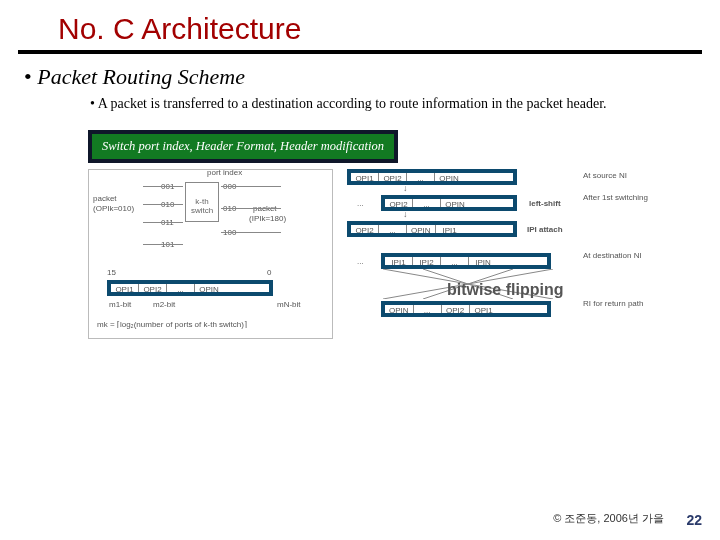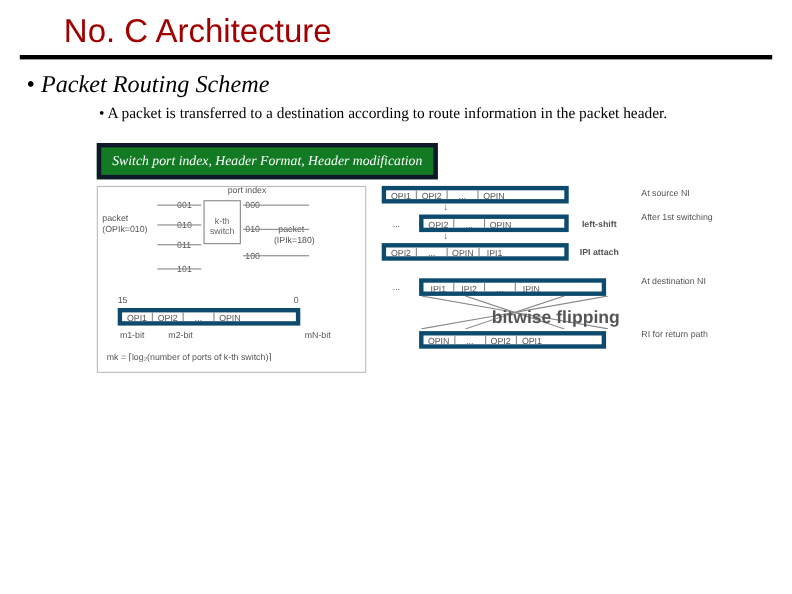--- a/index.html
+++ b/index.html
@@ -133,13 +133,17 @@
           <div>...</div>
           <div>OPI2</div>
           <div>OPI1</div>
         </div>
         <span class="lbl" style="left:240px; top:130px;">RI for return path</span>
       </div>
 
     </div>
   </div>
 
+  <div class="footer-wrap">
+    <span class="footer" style="right:56px;">© 조준동, 2006년 가을</span>
+    <span class="pagenum" style="right:18px;">22</span>
+  </div>
 </div>
 
 </body></html>

